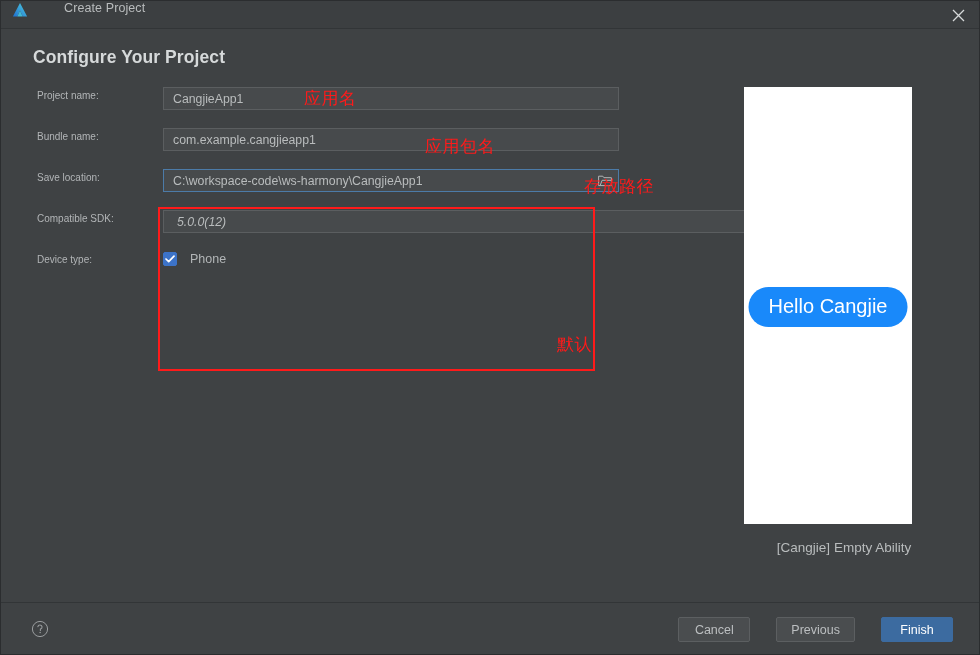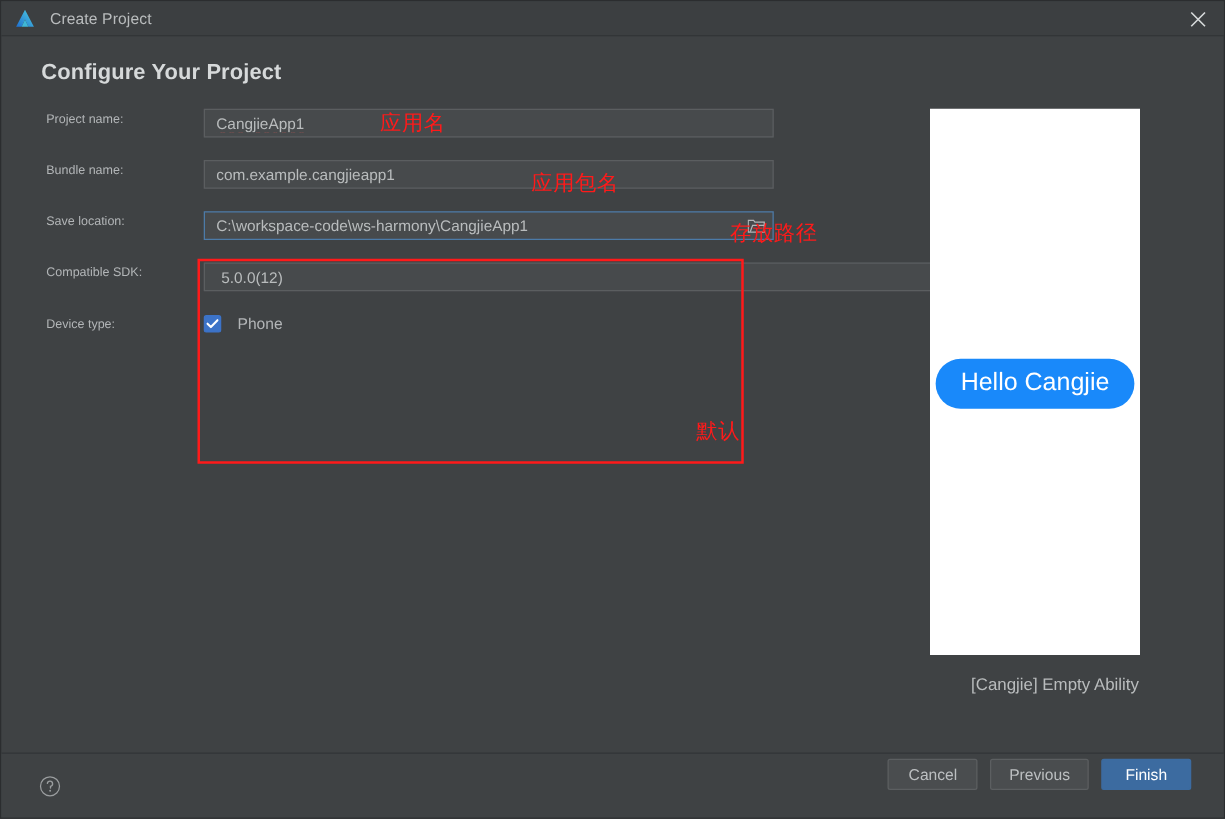--- a/index.html
+++ b/index.html
@@ -22,21 +22,21 @@
   }
 
   
   #titlebar {
     position: absolute;
     left: 0; top: 0;
     width: 980px; height: 28px;
     background: #3c3f41;
     border-bottom: 1px solid #323537;
     display: flex;
-    align-items: center;
+    gap: 24px;
   }
   #app-logo {
     width: 18px; height: 18px;
     margin-left: 10px;
     flex: 0 0 auto;
     display: block;
   }
   #title-text {
     margin-left: 11px;
     font-size: 12.5px;
@@ -108,21 +108,21 @@
     text-decoration-color: #8a5050;
     text-decoration-thickness: 1px;
     text-underline-offset: 2px;
   }
   .field .trailing {
     margin-left: auto;
     width: 26px; height: 21px;
     display: flex; align-items: center; justify-content: center;
     flex: 0 0 auto;
   }
-  .field.combo { width: 648px; }
+  .field.combo { width: 648px; font-style: italic; }
   .combo-arrow {
     margin-left: auto;
     width: 28px; height: 21px;
     display: flex; align-items: center; justify-content: center;
     flex: 0 0 auto;
   }
 
   
   .row.combo-row .field { padding-left: 13px; }
 
@@ -210,23 +210,23 @@
   }
   #help-btn {
     position: absolute;
     left: 30px; top: 17px;
     width: 18px; height: 18px;
     display: flex; align-items: center; justify-content: center;
     cursor: default;
   }
   #btn-group {
     position: absolute;
-    right: 28px; top: 4px;
-    display: flex;
-    gap: 10px;
+    right: 28px; top: 14px;
+    display: flex;
+    gap: 26px;
   }
   .btn {
     min-width: 72px;
     height: 25px;
     padding: 0 14px;
     background: #4a4d4f;
     border: 1px solid #5c5f61;
     border-radius: 2px;
     color: #bcbfc1;
     font-size: 12.5px;

